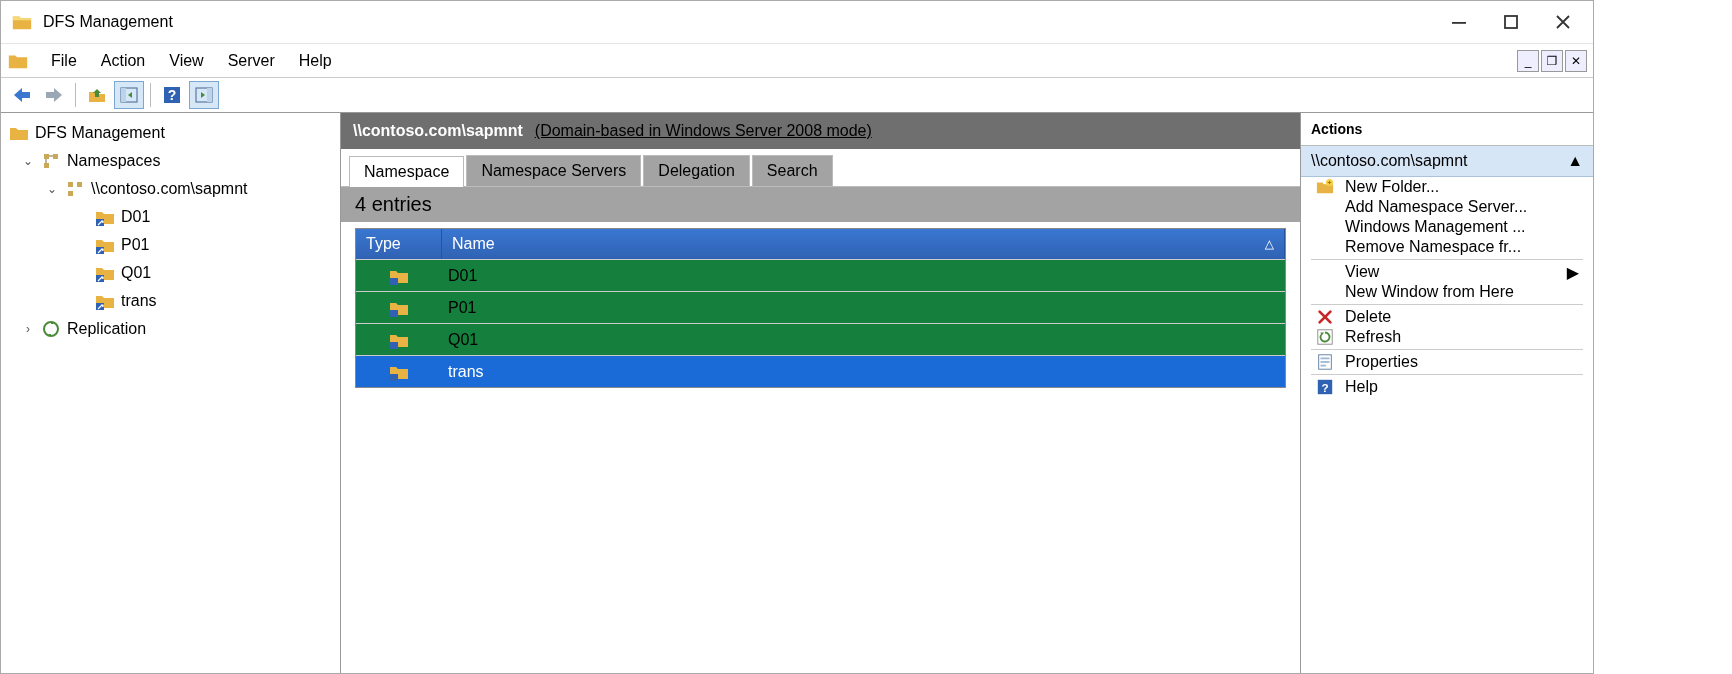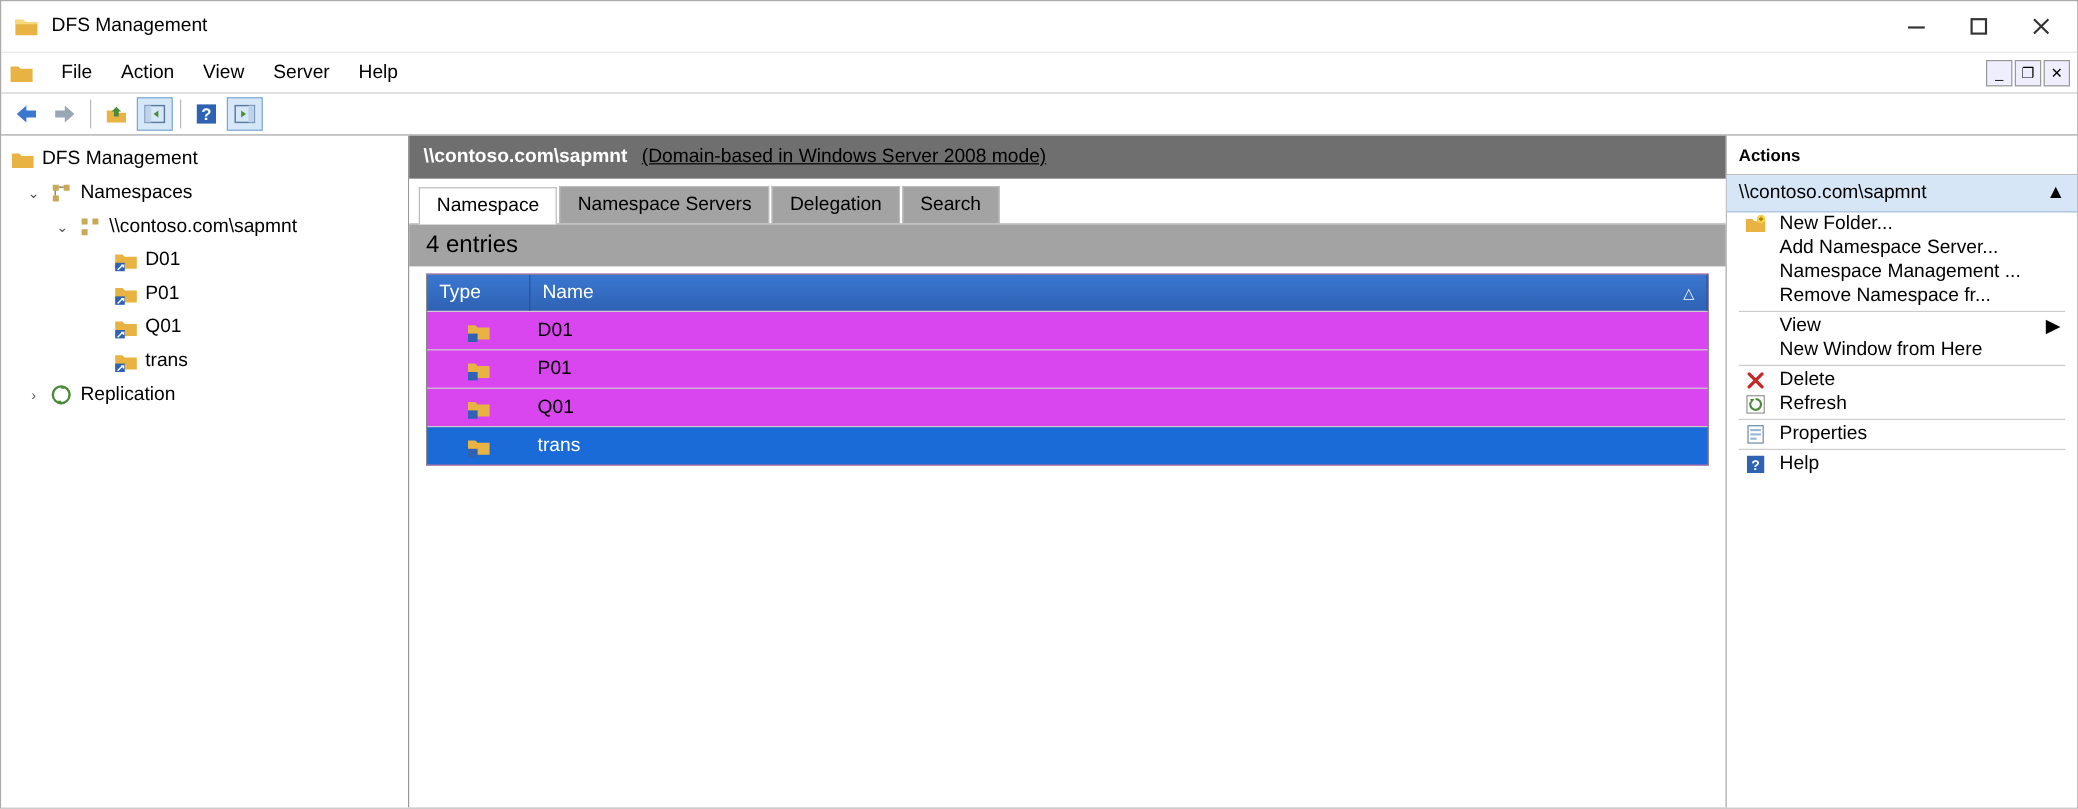--- a/index.html
+++ b/index.html
@@ -1,17 +1,17 @@
 <!DOCTYPE html>
 <html><head>
 <meta charset="utf-8">
 <style>
   * { box-sizing: border-box; margin: 0; padding: 0; font-family: "Segoe UI", Tahoma, sans-serif; }
   body { font-size: 14px; background: #fff; color: #000; }
-  .window { width: 1732px; height: 674px; display: flex; flex-direction: column; border: 1px solid #aaa; }
+  .window { width: 1594px; height: 674px; display: flex; flex-direction: column; border: 1px solid #aaa; }
   .titlebar { display: flex; align-items: center; padding: 6px 10px; height: 42px; }
   .titlebar .t-icon { width: 22px; height: 22px; margin-right: 10px; }
   .titlebar .title { font-size: 16px; flex: 1; }
   .titlebar .win-btns { display: flex; gap: 28px; align-items: center; padding-right: 8px; }
   .titlebar .win-btns span { width: 24px; height: 24px; display: inline-flex; align-items: center; justify-content: center; }
   .menubar { display: flex; align-items: center; height: 34px; padding: 0 6px; border-top: 1px solid #e5e5e5; }
   .menubar .m-icon { width: 22px; height: 22px; margin-right: 10px; }
   .menubar .menu-item { padding: 4px 12px; font-size: 16px; }
   .menubar .mdi-btns { margin-left: auto; display: flex; gap: 2px; }
   .menubar .mdi-btns span { width: 22px; height: 22px; border: 1px solid #999; display: inline-flex; align-items:center; justify-content:center; font-size:12px; background:#eef; }
@@ -33,21 +33,21 @@
 
   
   .content-pane { flex: 1; display: flex; flex-direction: column; border-right: 1px solid #999; }
   .content-header { background: #6f6f6f; color: #fff; height: 36px; display: flex; align-items: center; padding: 0 12px; gap: 12px; font-size:16px; }
   .content-header .ch-title { font-weight: 600; }
   .content-header .ch-mode { color: #000000; text-decoration: underline; }
   .tabstrip { display: flex; align-items: flex-end; padding: 6px 8px 0 8px; border-bottom: 1px solid #bbb; background:#fff; }
   .tab { padding: 6px 14px; border: 1px solid #bbb; border-bottom: none; margin-right: 2px; background: #a3a3a3; font-size:16px; }
   .tab.active { background: #fff; position: relative; top: 1px; }
   .subhead { padding: 6px 14px; font-size: 20px; background:#a3a3a3; }
-  .table-container { margin: 6px 14px; border: 1px solid #888; background:#d946ef; }
+  .table-container { margin: 6px 14px; border: 1px solid #888; background:#15803d; }
   .table-head { display: flex; background: linear-gradient(#3a77d1, #2f62b3); color: #fff; height: 30px; align-items:center; }
   .th { padding: 0 10px; border-right: 1px solid #265499; font-size:16px; height:100%; display:flex; align-items:center; }
   .th.type { width: 86px; }
   .th.name { flex: 1; position:relative;text-align:right; }
   .th.name .sort { position:absolute; right:10px; font-size:12px; }
   .tr { display: flex; height: 32px; align-items: center; border-top: 1px solid #ccc; font-size:16px; }
   .tr .td-type { width: 86px; display:flex; align-items:center; justify-content:center; }
   .tr .td-name { flex: 1; padding-left: 6px; }
   .tr.selected { background: #1a6bd8; color: #fff; }
 
@@ -318,21 +318,21 @@
             </svg>
           </span>
         <span>New Folder...</span>
       </div>
       <div class="action-item">
         <span class="ai-icon"></span>
         <span>Add Namespace Server...</span>
       </div>
       <div class="action-item">
         <span class="ai-icon"></span>
-        <span>Namespace Management ...</span>
+        <span>Windows Management ...</span>
       </div>
       <div class="action-item">
         <span class="ai-icon"></span>
         <span>Remove Namespace fr...</span>
       </div>
       <div class="action-sep"></div>
       <div class="action-item has-sub">
         <span class="ai-right">
           <span class="ai-icon"></span>
           <span>View</span>

